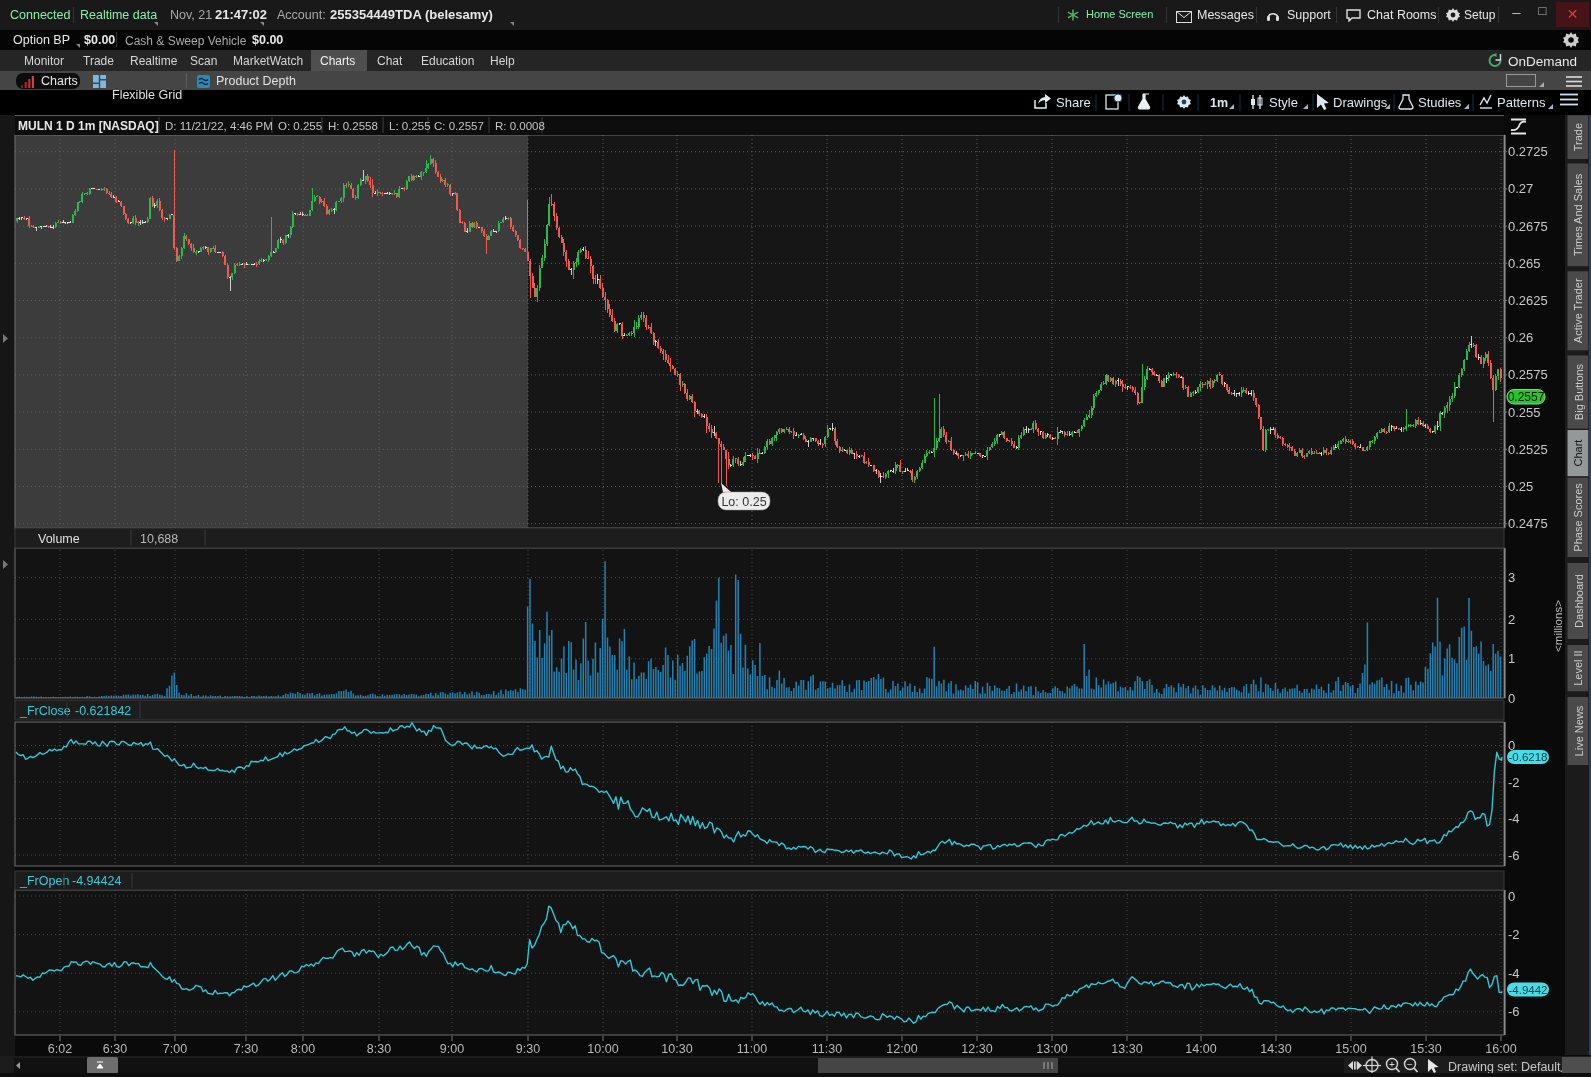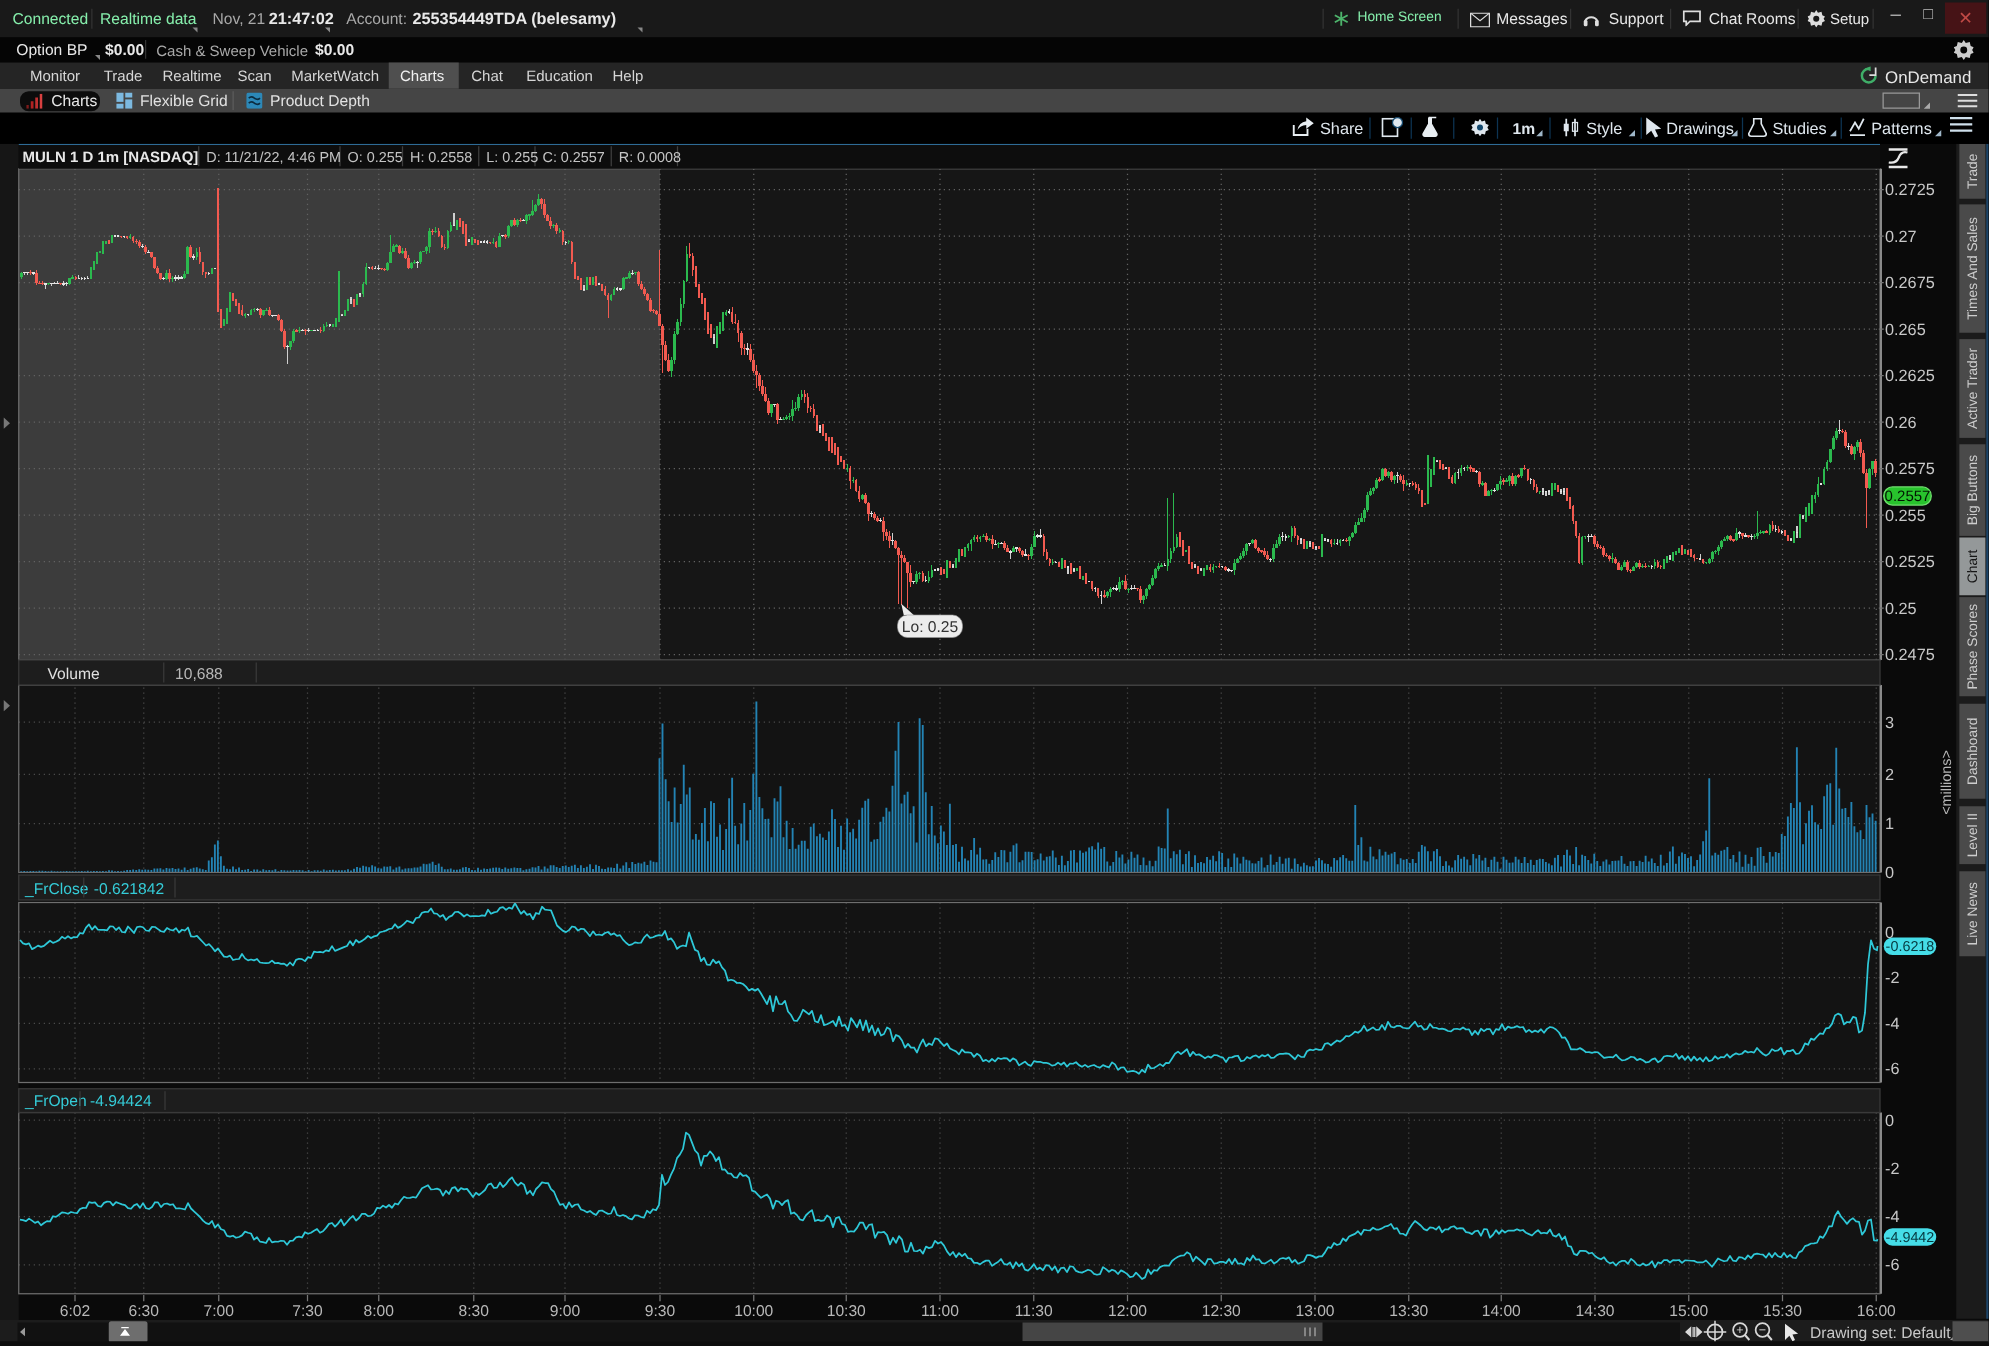--- a/index.html
+++ b/index.html
@@ -106,21 +106,21 @@
         </svg></span>
   <span class="abs wt" style="left:41px;top:3px;font-size:12.5px;">Charts</span>
   <span class="abs" style="left:93px;top:3px;"><svg width="13" height="13" viewBox="0 0 13 13">
           <g fill="#7cb9e0">
             <rect x="0" y="0" width="5.8" height="7.5"></rect>
             <rect x="0" y="9" width="5.8" height="4"></rect>
             <rect x="7.2" y="0" width="5.8" height="4"></rect>
             <rect x="7.2" y="5.5" width="5.8" height="7.5"></rect>
           </g>
         </svg></span>
-  <span class="abs" style="left:112px;top:3px;font-size:12.5px;color:#e2e2e2;">Flexible Grid</span>
+  <span class="abs" style="left:112px;top:17px;font-size:12.5px;color:#e2e2e2;">Flexible Grid</span>
   <span class="sep1" style="left:186px;top:2px;height:15px;background:#5c5c5c;"></span>
   <span class="abs" style="left:197px;top:3px;"><svg width="13" height="13" viewBox="0 0 13 13">
           <rect x="0" y="0" width="13" height="13" rx="2" fill="#2c88b8"></rect>
           <path d="M2 4.5 Q4 2.5 6.5 4.5 T11 4.5 M2 8.5 Q4 6.5 6.5 8.5 T11 8.5" stroke="#0c2c40" stroke-width="1.3" fill="none"></path>
         </svg></span>
   <span class="abs" style="left:216px;top:3px;font-size:12.5px;color:#e2e2e2;">Product Depth</span>
   <span class="abs" style="left:1506px;top:3px;width:30px;height:13px;border:1px solid #999;"></span>
   <span class="abs" style="left:1539px;top:11px;width:0;height:0;border-left:5px solid transparent;border-bottom:5px solid #aaa;"></span>
   <span class="abs" style="left:1566px;top:3px;"><svg width="16" height="13" viewBox="0 0 16 13">
           <g stroke="#ddd" stroke-width="1.6">

